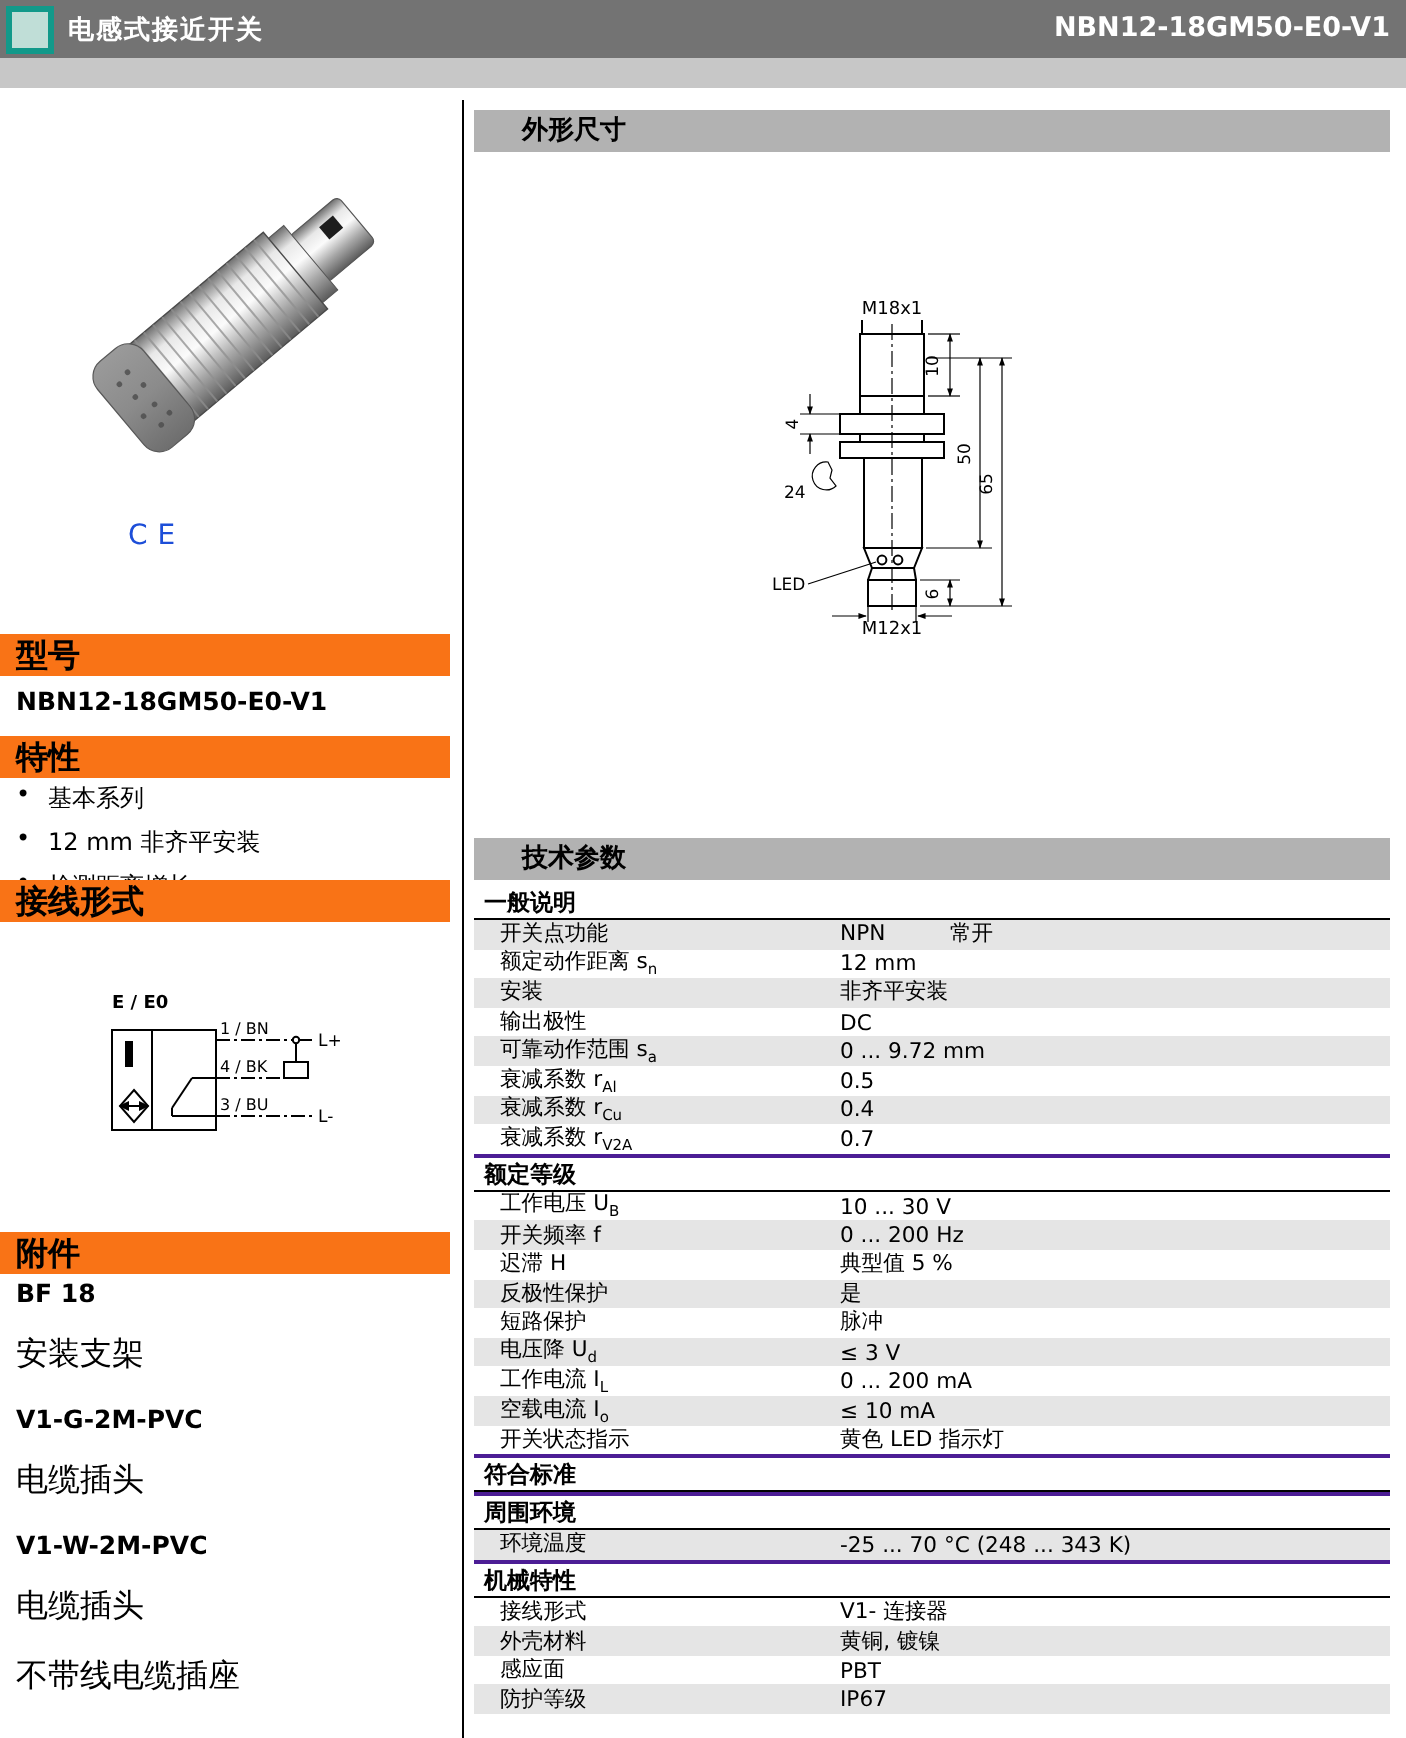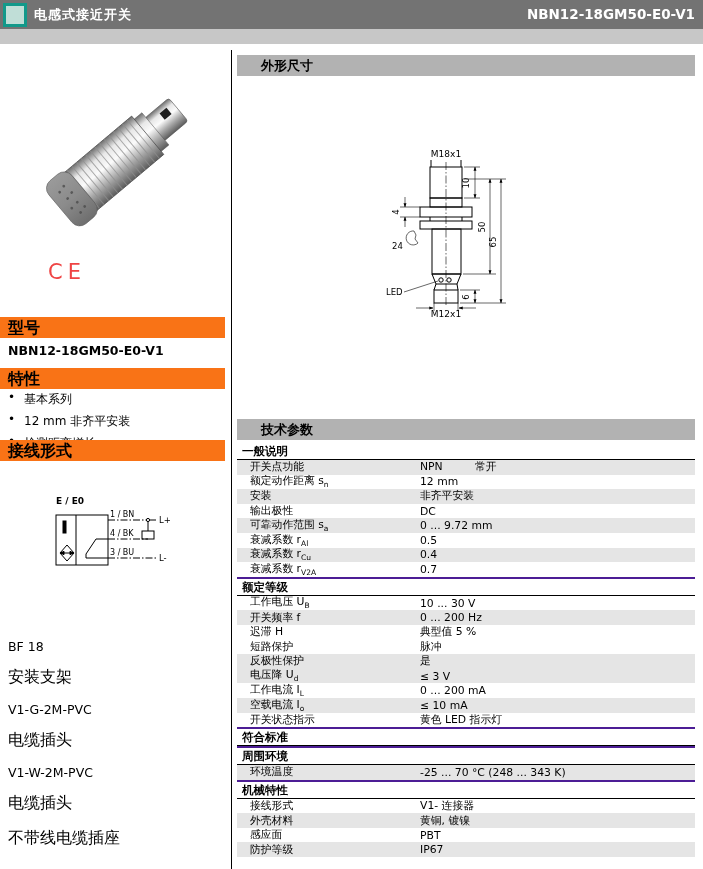--- a/index.html
+++ b/index.html
@@ -16,25 +16,25 @@
   .vdivider{position:absolute;left:231px;top:50px;width:1px;height:819px;background:#000;}
 
   
   .leftcol{position:absolute;left:0;top:44px;width:225px;height:825px;}
   .secbar{position:absolute;left:0;width:225px;height:21px;background:#f97316;font-weight:bold;font-size:16px;line-height:21px;padding-left:8px;box-sizing:border-box;}
   #bar-model{top:273px;} #bar-features{top:324px;} #bar-connection{top:396px;} #bar-accessories{top:572px;}
   .model-val{position:absolute;left:8px;top:299px;font-size:12.5px;font-weight:bold;}
   .features-list{position:absolute;left:0;top:347px;width:225px;}
   .feat{position:relative;font-size:12px;padding-left:24px;margin-bottom:5px;}
   .feat::before{content:"•";position:absolute;left:8px;top:-1px;}
-  .ce{position:absolute;left:48px;top:216px;font-size:21px;letter-spacing:5px;color:#ef4444;}
+  .ce{position:absolute;left:64px;top:216px;font-size:14px;letter-spacing:5px;color:#1d4ed8;}
   .photo{position:absolute;left:18px;top:8px;}
   .wiring{position:absolute;left:38px;top:446px;}
   .acc-list{position:absolute;left:8px;top:595px;width:215px;}
-  .acc-name{font-size:12.5px;font-weight:normal;margin:0 0 13px 0;}
+  .acc-name{font-size:12.5px;font-weight:bold;margin:0 0 13px 0;}
   .acc-desc{font-size:16px;margin:0 0 14px 0;}
 
   
   .rightcol{position:absolute;left:237px;top:0;width:458px;height:869px;}
   .rbar{position:absolute;left:0;width:458px;height:21px;background:#b2b2b2;font-weight:bold;font-size:13px;line-height:21px;padding-left:24px;box-sizing:border-box;}
   #bar-dims{top:55px;} #bar-tech{top:419px;}
   .dims{position:absolute;left:133px;top:145px;}
 
   
   .t-table{position:absolute;left:0;top:443px;width:458px;}
@@ -150,20 +150,21 @@
       <line x1="110" y1="31.5" x2="110" y2="41"></line>
       <rect x="104" y="41" width="12" height="8"></rect>
     </g>
     <text x="72" y="27" font-size="8">1 / BN</text>
     <text x="72" y="46" font-size="8">4 / BK</text>
     <text x="72" y="65" font-size="8">3 / BU</text>
     <text x="121" y="33" font-size="8.5">L+</text>
     <text x="121" y="71" font-size="8.5">L-</text>
   </svg>
 
+  <div class="secbar" id="bar-accessories">附件</div>
   <div class="acc-list">
       <div class="acc-name">BF 18</div>
       <div class="acc-desc">安装支架</div>
       <div class="acc-name">V1-G-2M-PVC</div>
       <div class="acc-desc">电缆插头</div>
       <div class="acc-name">V1-W-2M-PVC</div>
       <div class="acc-desc">电缆插头</div>
       <div class="acc-desc">不带线电缆插座</div>
     </div>
 </div>
@@ -276,29 +277,29 @@
         <span class="t-value">10 ... 30 V</span>
       </div>
       <div class="t-row shaded">
         <span class="t-label">开关频率 f</span>
         <span class="t-value">0 ... 200 Hz</span>
       </div>
       <div class="t-row">
         <span class="t-label">迟滞 H</span>
         <span class="t-value">典型值 5 %</span>
       </div>
+      <div class="t-row shaded">
+        <span class="t-label">反极性保护</span>
+        <span class="t-value">是</span>
+      </div>
       <div class="t-row">
         <span class="t-label">短路保护</span>
         <span class="t-value">脉冲</span>
       </div>
       <div class="t-row shaded">
-        <span class="t-label">反极性保护</span>
-        <span class="t-value">是</span>
-      </div>
-      <div class="t-row shaded">
         <span class="t-label">电压降  U<sub>d</sub></span>
         <span class="t-value">≤ 3 V</span>
       </div>
       <div class="t-row">
         <span class="t-label">工作电流  I<sub>L</sub></span>
         <span class="t-value">0 ... 200 mA</span>
       </div>
       <div class="t-row shaded">
         <span class="t-label">空载电流 I<sub>o</sub></span>
         <span class="t-value">≤ 10 mA</span>

